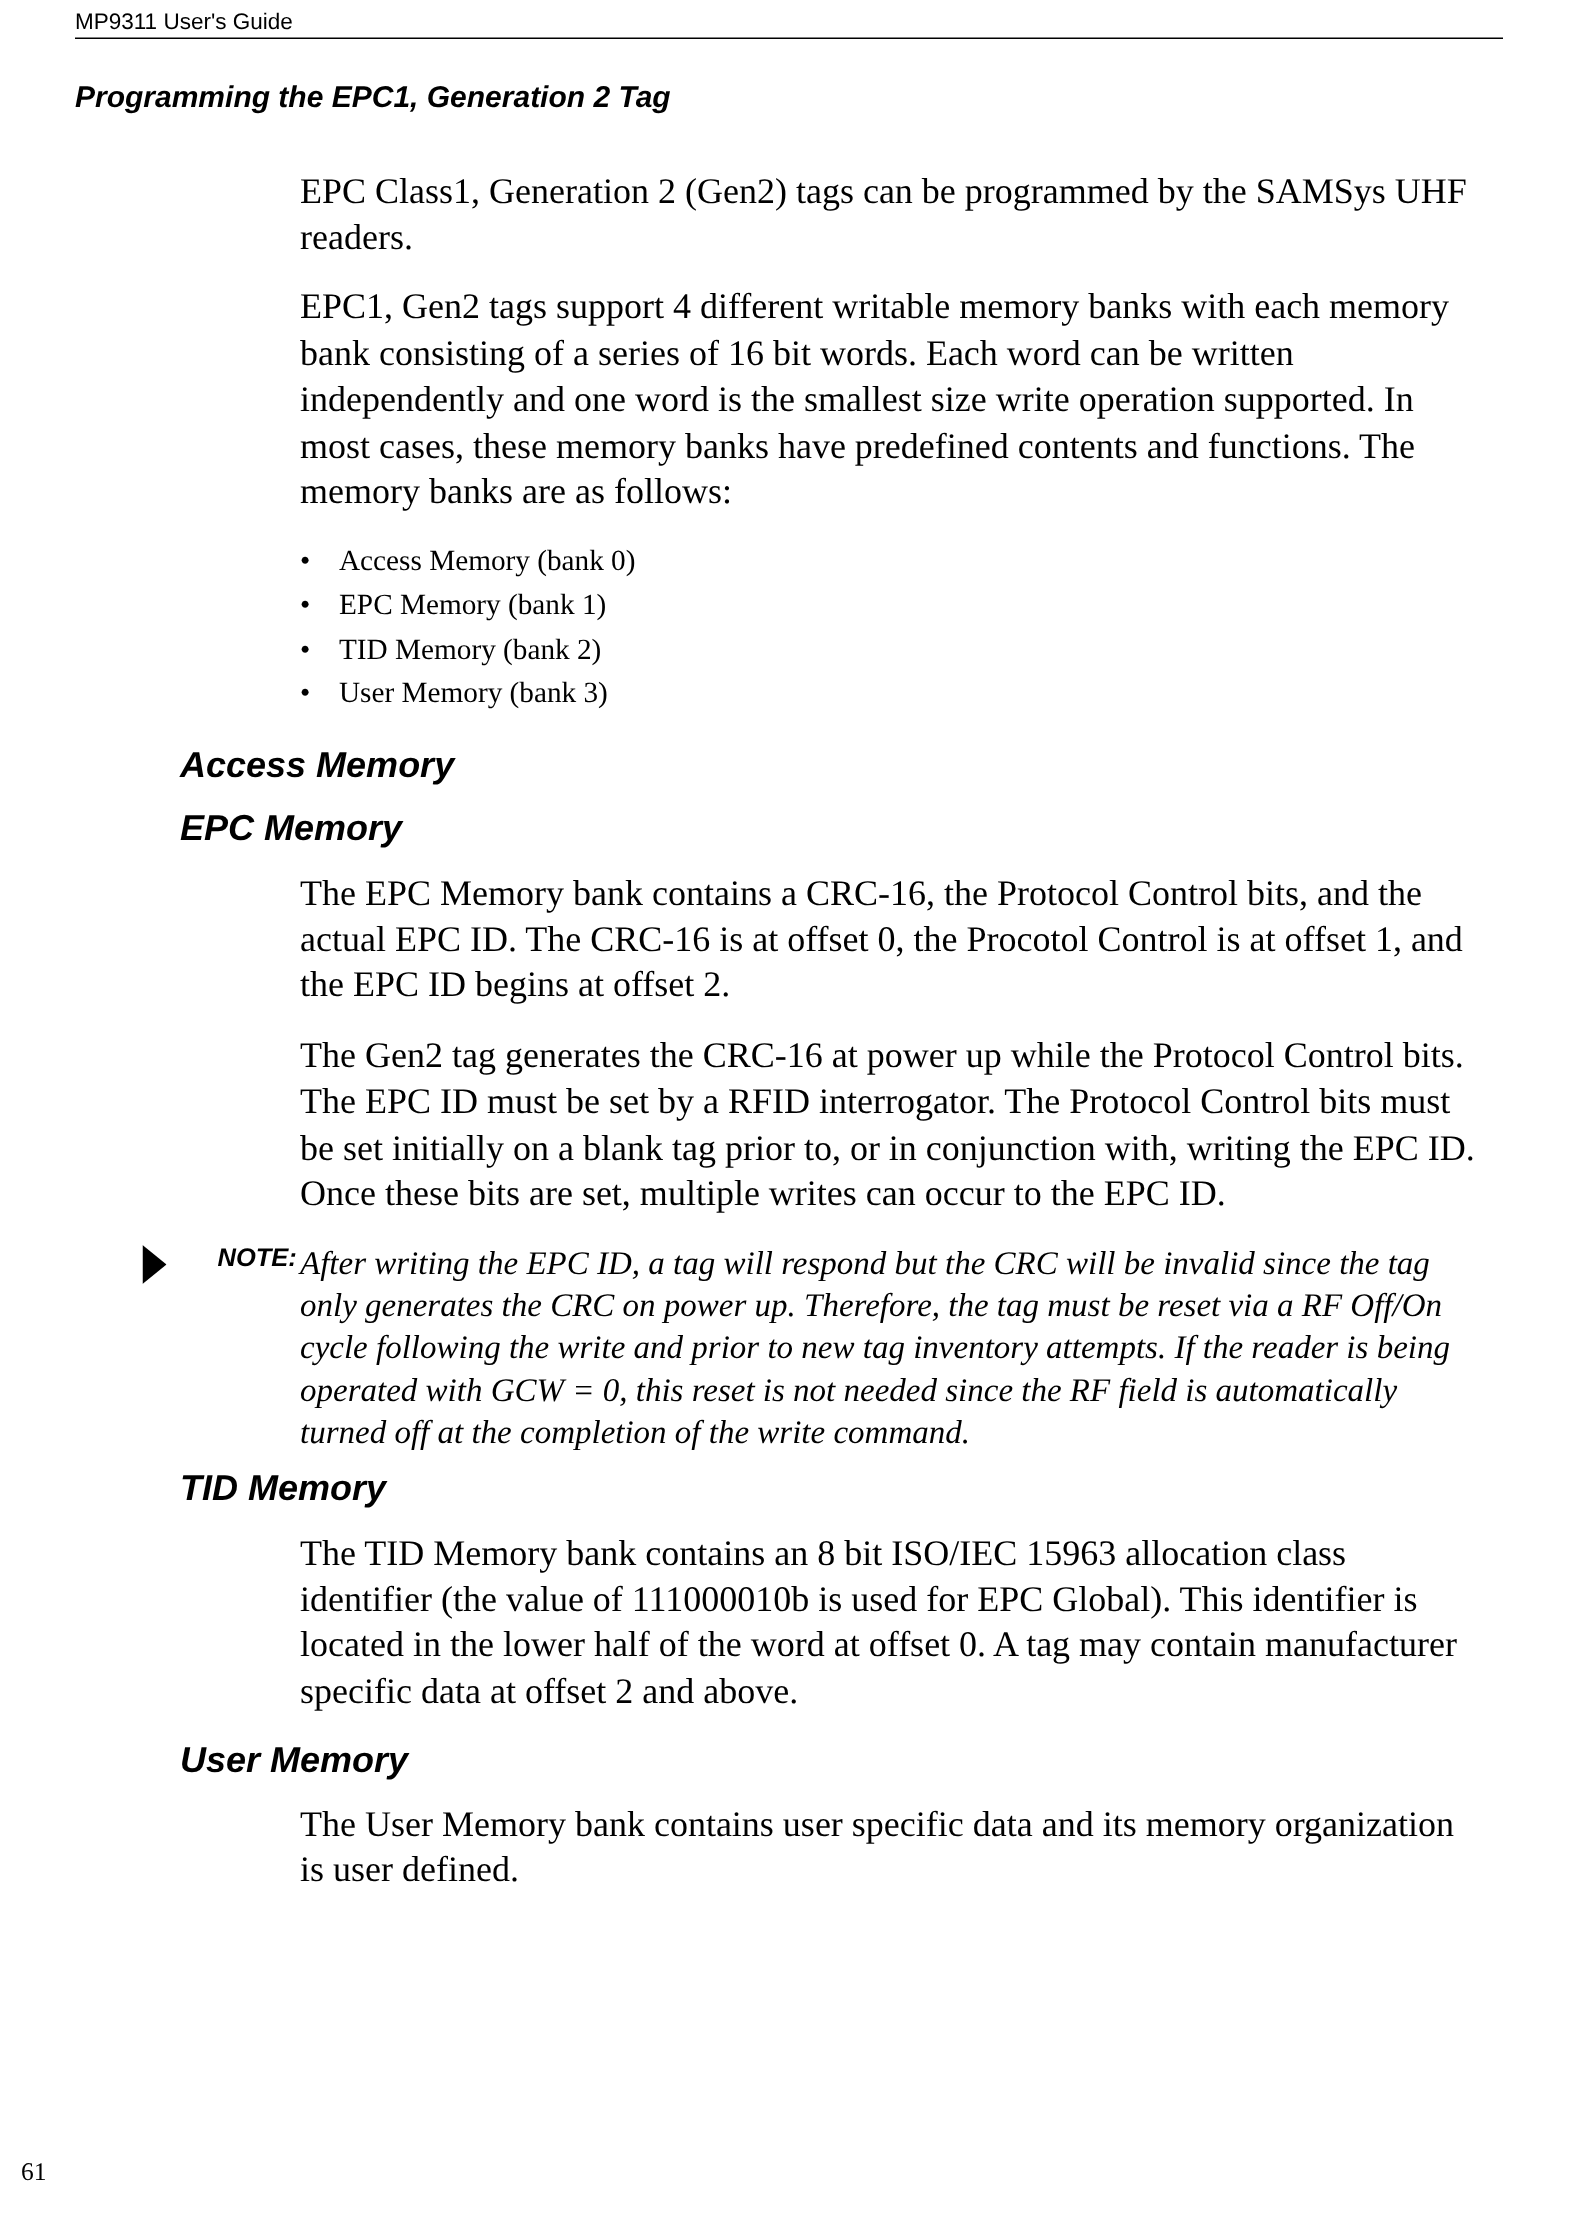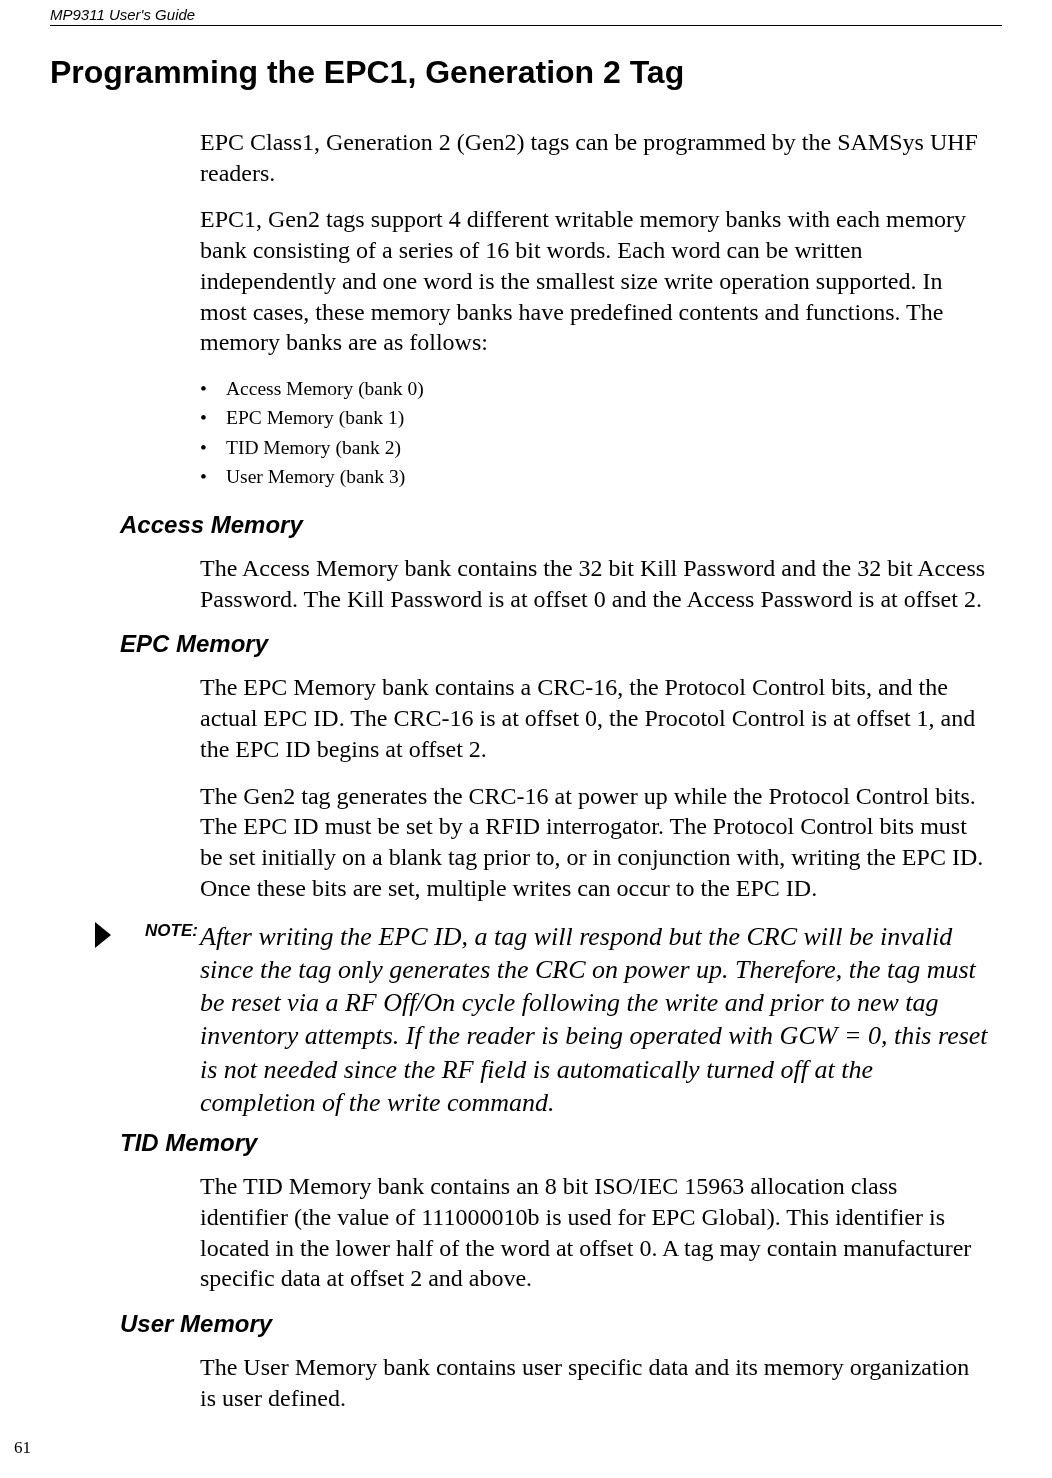--- a/index.html
+++ b/index.html
@@ -14,26 +14,26 @@
   }
   .page {
     padding: 0 50px;
   }
   .header {
     font-family: Verdana, Arial, sans-serif;
     font-size: 15px;
     border-bottom: 1px solid #000;
     padding: 6px 0 2px 0;
     margin-bottom: 28px;
-    font-style: italic;
   }
   .h1 {
     font-family: Arial, Helvetica, sans-serif;
     font-weight: bold;
-    font-size: 32px;
+    font-style: italic;
+    font-size: 20px;
     margin: 0 0 36px 0;
   }
   .body-indent {
     margin-left: 150px;
     margin-right: 12px;
   }
   .para {
     font-size: 24px;
     line-height: 1.28;
     margin: 0 0 16px 0;
@@ -76,21 +76,21 @@
     font-family: Arial, Helvetica, sans-serif;
     font-weight: bold;
     font-style: italic;
     font-size: 17px;
     position: absolute;
     left: -55px;
     top: 1px;
   }
   .note-text {
     font-style: italic;
-    font-size: 26px;
+    font-size: 22px;
     line-height: 1.28;
   }
   .page-number {
     position: absolute;
     bottom: 20px;
     left: 14px;
     font-size: 17px;
   }
 </style>
 </head>
@@ -106,23 +106,20 @@
     <p class="para">EPC1, Gen2 tags support 4 different writable memory banks with each memory bank consisting of a series of 16 bit words. Each word can be written independently and one word is the smallest size write operation supported. In most cases, these memory banks have predefined contents and functions. The memory banks are as follows:</p>
     <div class="bullet-list">
       <div class="bullet-item">Access Memory (bank 0)</div>
       <div class="bullet-item">EPC Memory (bank 1)</div>
       <div class="bullet-item">TID Memory (bank 2)</div>
       <div class="bullet-item">User Memory (bank 3)</div>
     </div>
   </div>
 
   <div class="h2">Access Memory</div>
-  <div class="body-indent">
-    <p class="para">The Access Memory bank contains the 32 bit Kill Password and the 32 bit Access Password.  The Kill Password is at offset 0 and the Access Password is at offset 2.</p>
-  </div>
 
   <div class="h2">EPC Memory</div>
   <div class="body-indent">
     <p class="para">The EPC Memory bank contains a CRC-16, the Protocol Control bits, and the actual EPC ID.  The CRC-16 is at offset 0, the Procotol Control is at offset 1, and the EPC ID begins at offset 2.</p>
     <p class="para">The Gen2 tag generates the CRC-16 at power up while the Protocol Control bits. The EPC ID must be set by a RFID interrogator.  The Protocol Control bits must be set initially on a blank tag prior to, or in conjunction with, writing the EPC ID.  Once these bits are set, multiple writes can occur to the EPC ID.</p>
   </div>
 
   <div class="note-row">
     <span class="note-marker">
       <svg width="16" height="26" viewBox="0 0 16 26">

